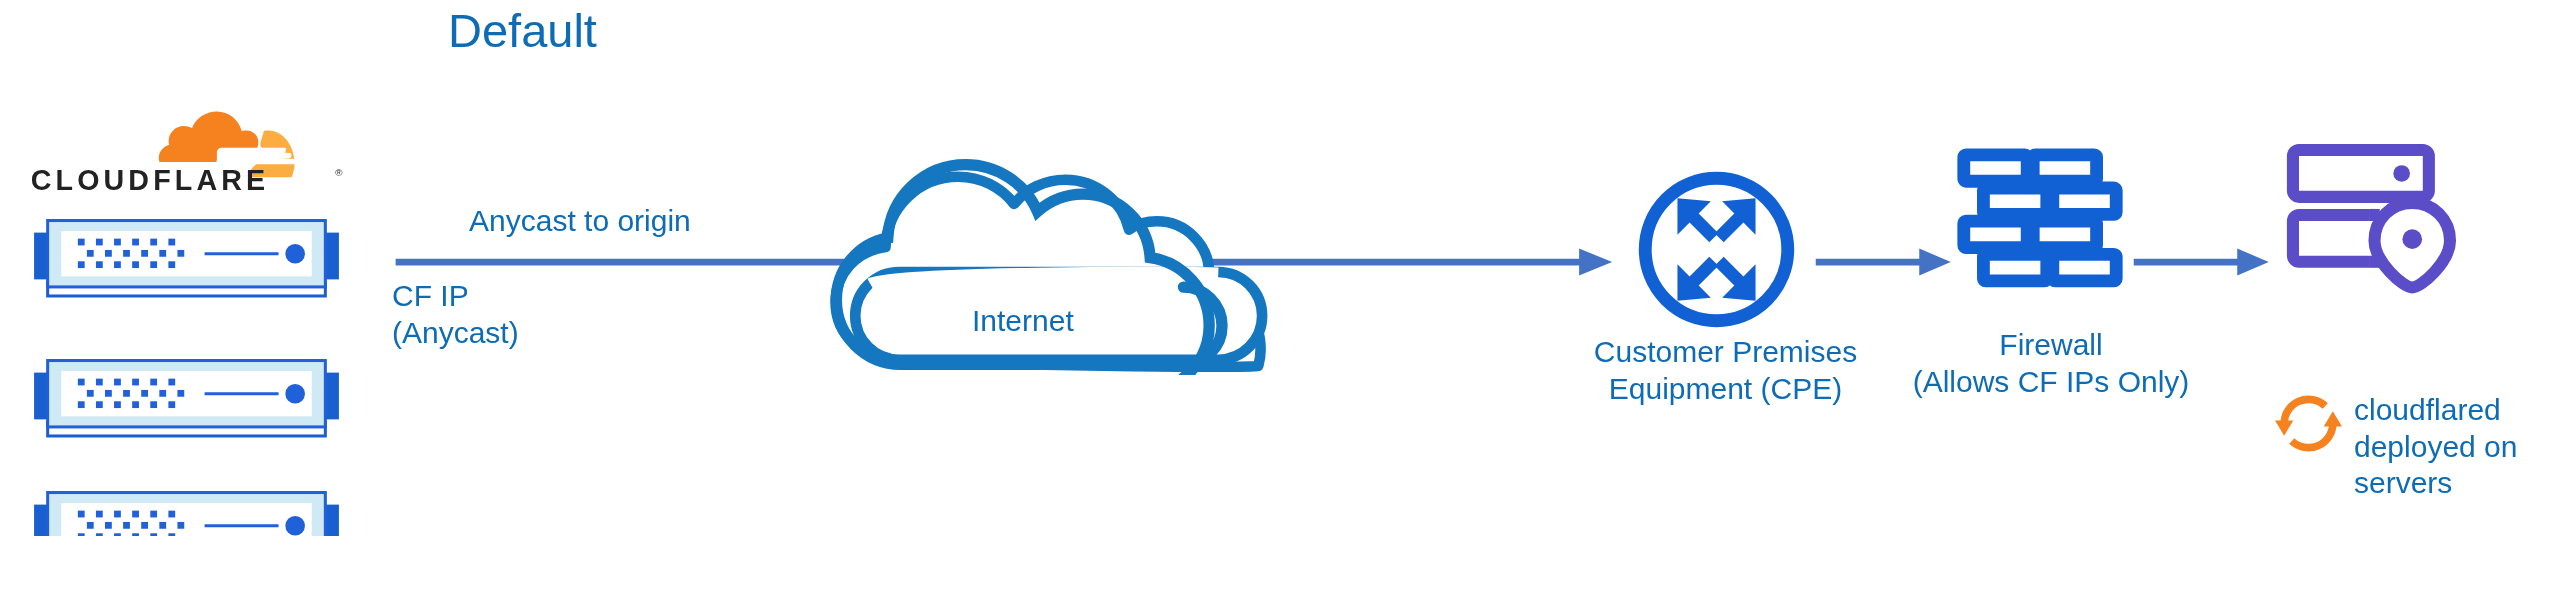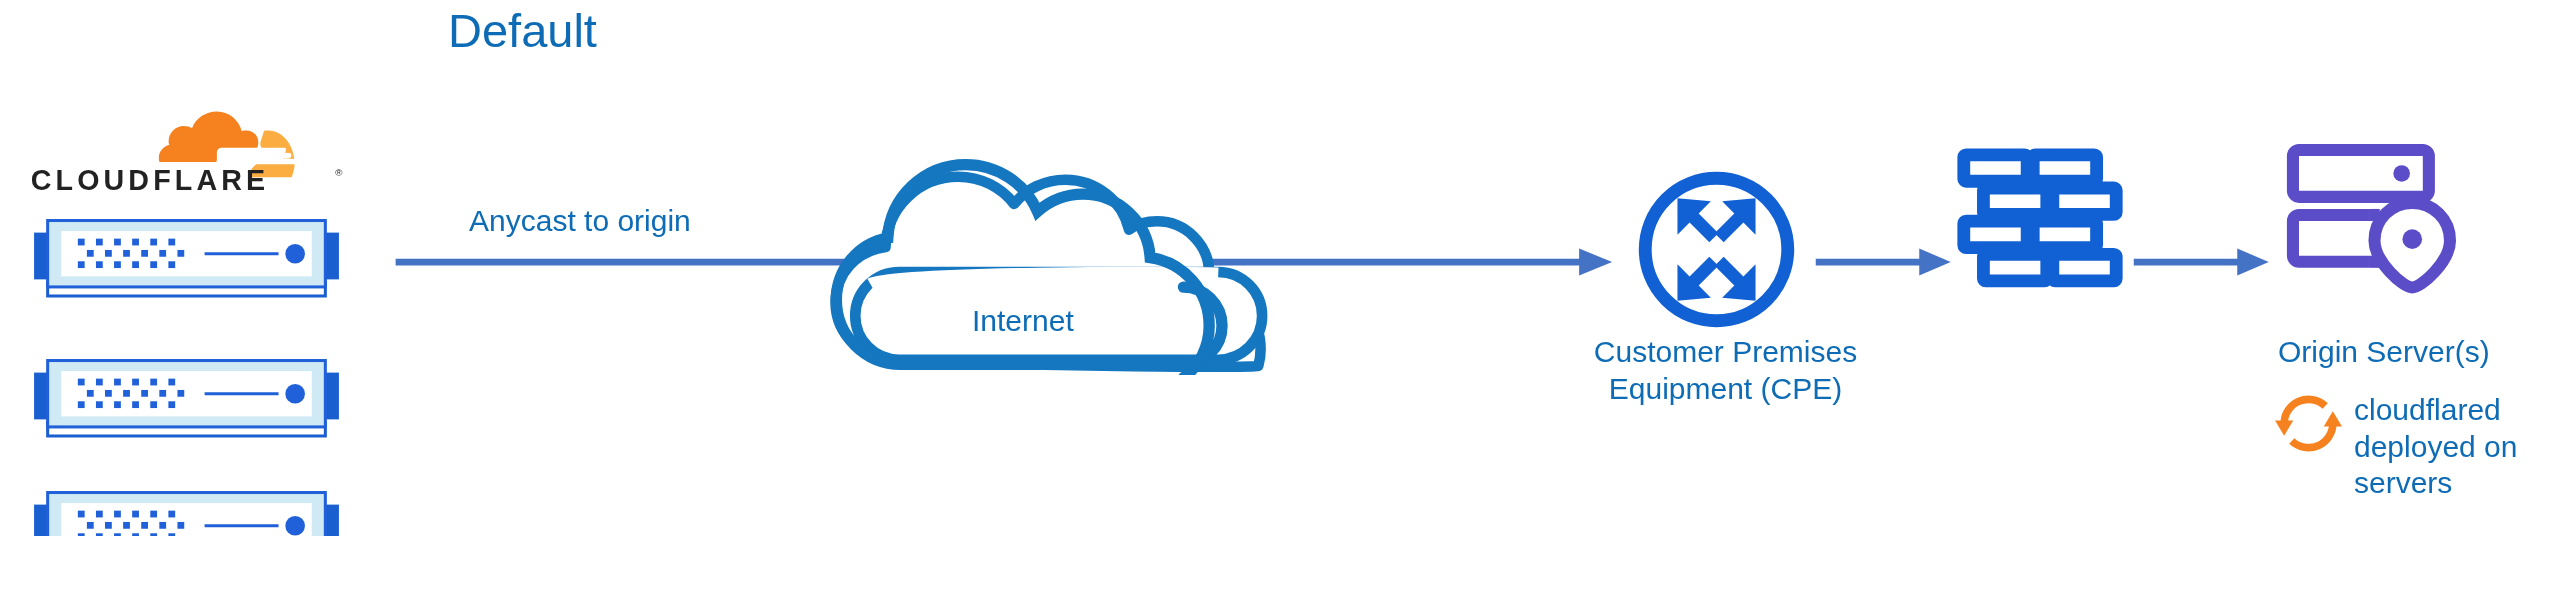--- a/index.html
+++ b/index.html
@@ -258,48 +258,51 @@
 
         <rect x="9" y="97" width="84" height="35" rx="3"></rect>
         <rect x="101" y="97" width="84" height="35" rx="3"></rect>
 
         <rect x="35" y="141" width="84" height="35" rx="3"></rect>
         <rect x="127" y="141" width="84" height="35" rx="3"></rect>
       </g>
     </svg>
   </div>
 
+  <div class="abs lbl" id="fw-label">Firewall
+(Allows CF IPs Only)</div>
 
   <div class="abs icon-wrap" style="left:2285px; top:144px; width:182px; height:151px;">
     <svg width="182" height="151" viewBox="0 0 240 200" xmlns="http://www.w3.org/2000/svg">
 
       <rect x="10" y="8" width="180" height="62" rx="8" fill="none" stroke="#5b4dc8" stroke-width="16"></rect>
       <circle cx="154" cy="39" r="11" fill="#5b4dc8"></circle>
 
       <path d="M112 94 L 18 94 A 8 8 0 0 0 10 102 L 10 148 A 8 8 0 0 0 18 156 L 112 156" fill="none" stroke="#5b4dc8" stroke-width="16" stroke-linecap="butt"></path>
       <path d="M112 94 L 125 94" fill="none" stroke="#5b4dc8" stroke-width="16"></path>
       <path d="M112 156 L 125 156" fill="none" stroke="#5b4dc8" stroke-width="16"></path>
 
       <path d="M168 78 C 196 78 218 100 218 128 C 218 156 180 190 168 190 C 156 190 118 156 118 128 C 118 100 140 78 168 78 Z" fill="#ffffff" stroke="#5b4dc8" stroke-width="16"></path>
       <circle cx="168" cy="126" r="13" fill="#5b4dc8"></circle>
     </svg>
   </div>
 
-  <div class="abs lbl" id="origin-label">Origin Server(s)</div>
 
   <div class="abs icon-wrap" style="left:2272px; top:387px; width:73px; height:73px;">
     <svg width="73" height="73" viewBox="0 0 96 96" xmlns="http://www.w3.org/2000/svg">
       <path d="M16 48 A 32 32 0 0 1 70 25" fill="none" stroke="#f6821f" stroke-width="10" stroke-linecap="butt"></path>
       <polygon points="4,44 28,44 16,64" fill="#f6821f"></polygon>
       <path d="M80 48 A 32 32 0 0 1 26 71" fill="none" stroke="#f6821f" stroke-width="10" stroke-linecap="butt"></path>
       <polygon points="68,52 92,52 80,32" fill="#f6821f"></polygon>
     </svg>
   </div>
 
   <div class="abs lbl" id="cflared-label">cloudflared
 deployed on
 servers</div>
 
   <div class="abs lbl" id="req-label">Anycast to origin</div>
 
+  <div class="abs lbl" id="cfip-label">CF IP
+(Anycast)</div>
 
 </div>
 
 
 </body></html>

